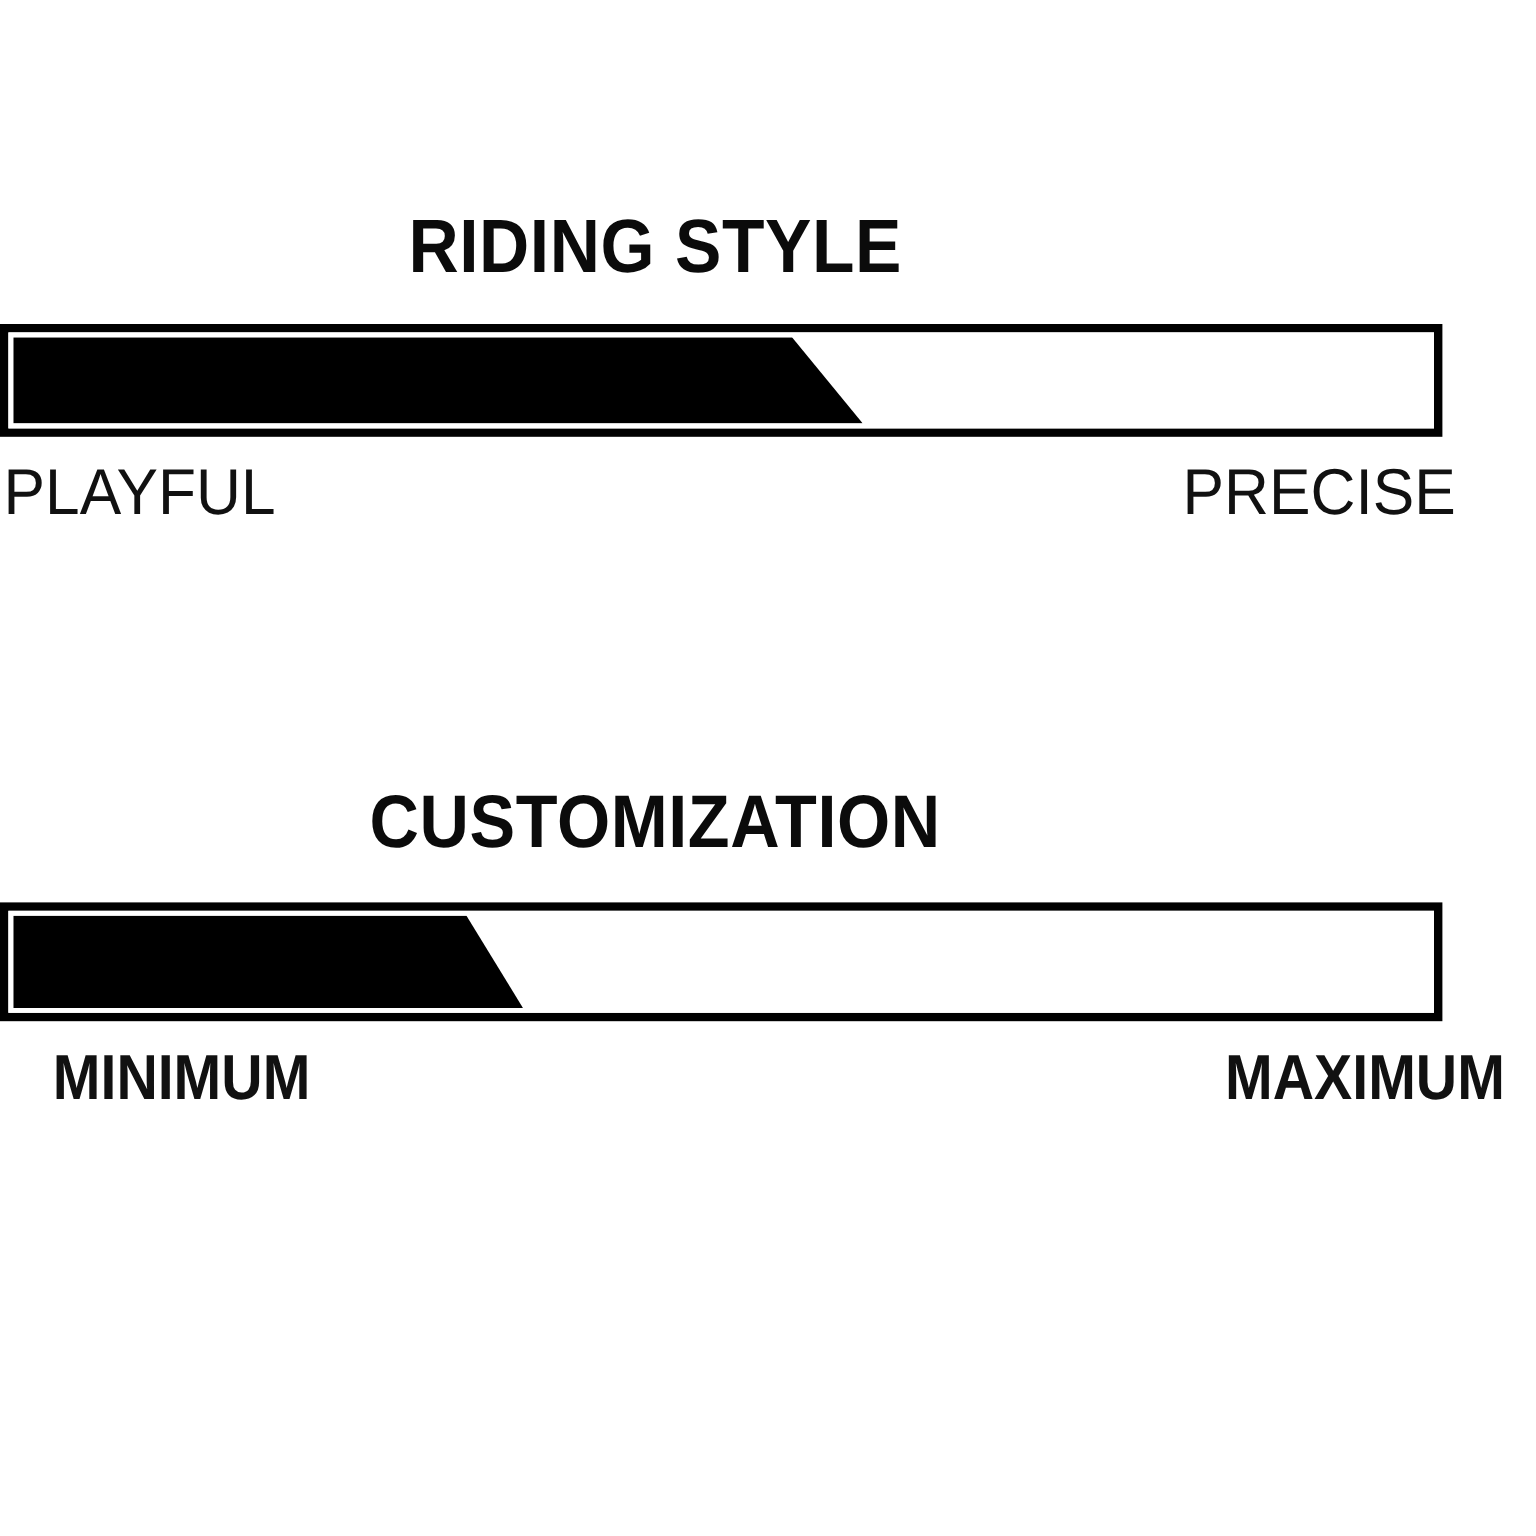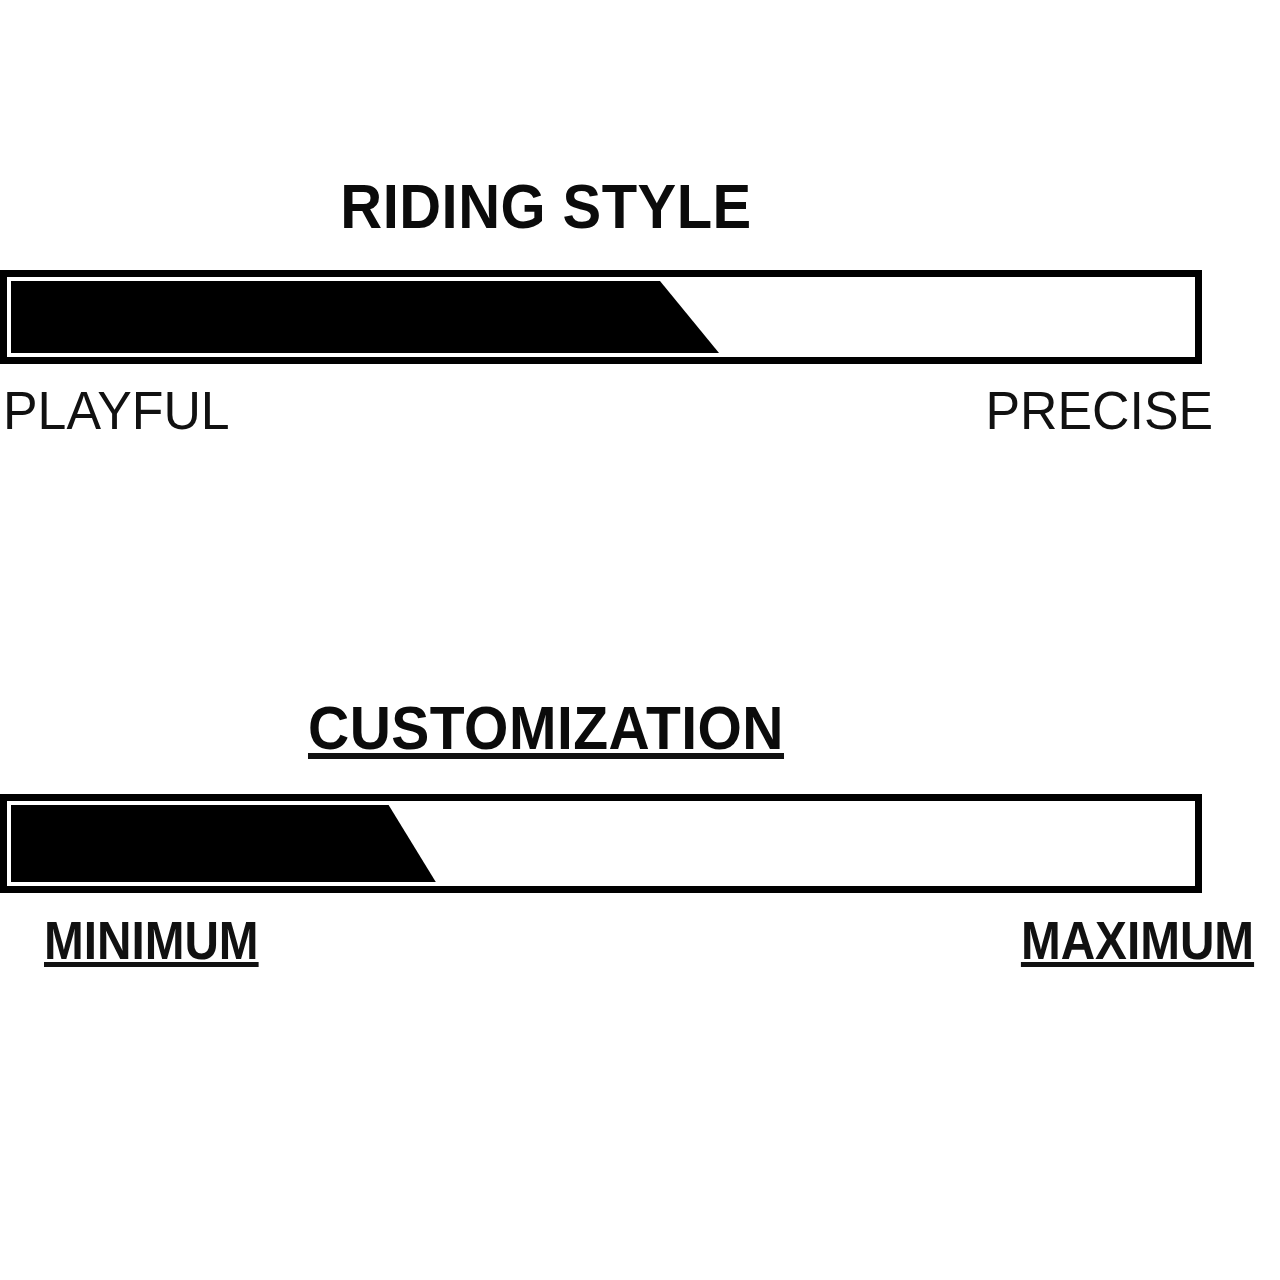--- a/index.html
+++ b/index.html
@@ -23,21 +23,21 @@
     inset: 0;
   }
 
   
   .meter-block {
     position: absolute;
     left: 0;
     width: 1092px;
   }
   #block-riding-style { top: 170px; }
-  #block-customization { top: 692px; text-decoration: underline; }
+  #block-customization { top: 650px; }
 
   
   .meter-title {
     text-align: center;
     font-family: "Liberation Sans", sans-serif;
     font-weight: 700;
     font-size: 62px;
     line-height: 72px;
     letter-spacing: 0.5px;
     color: #0b0b0b;

